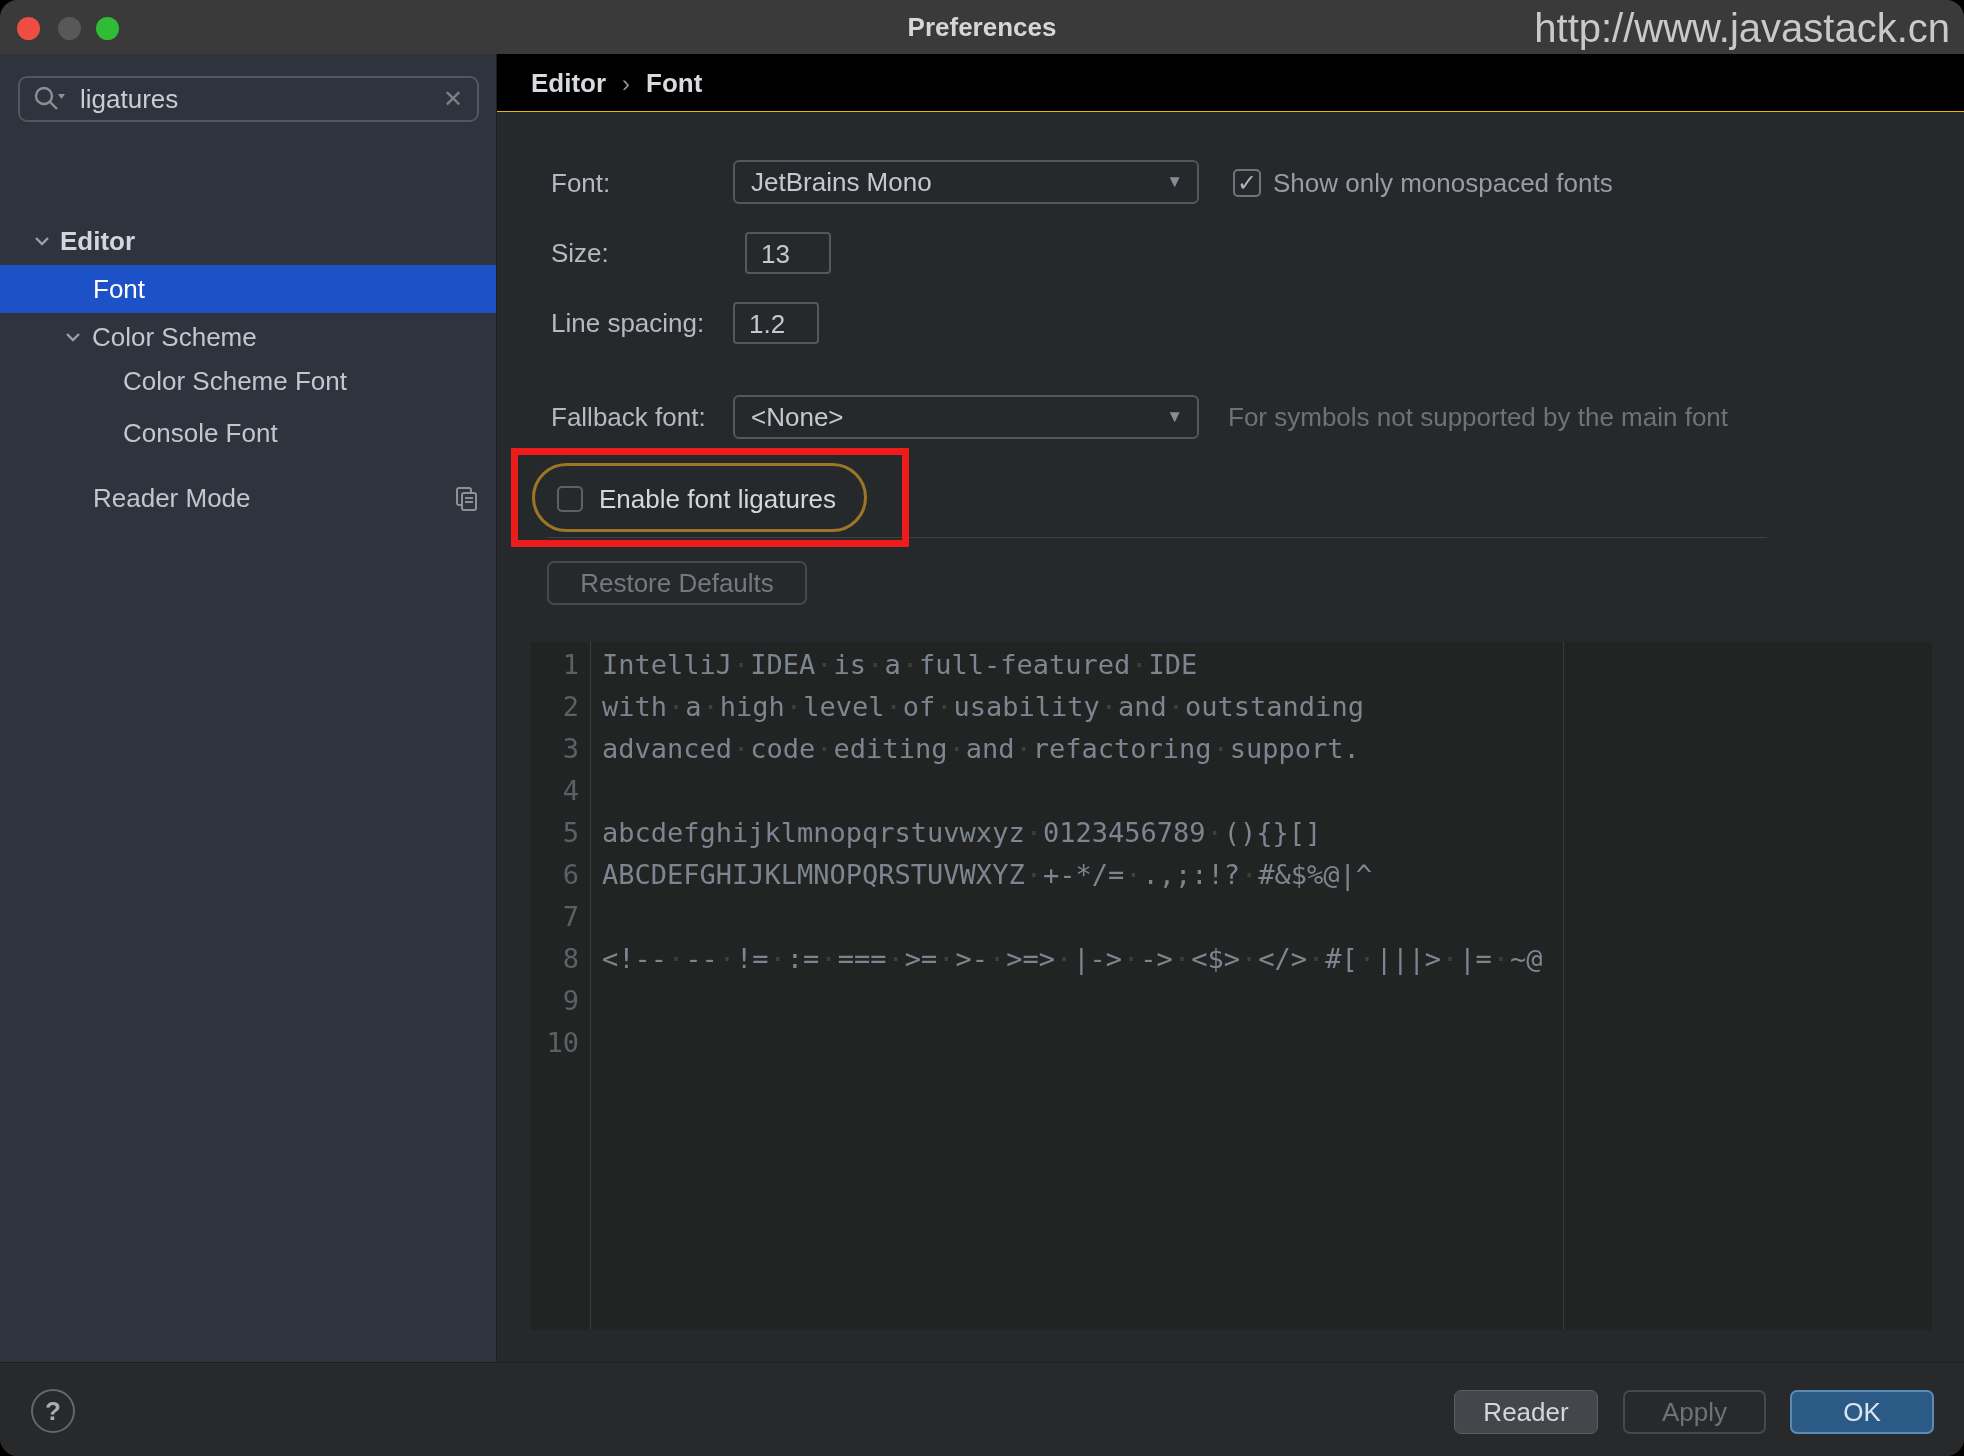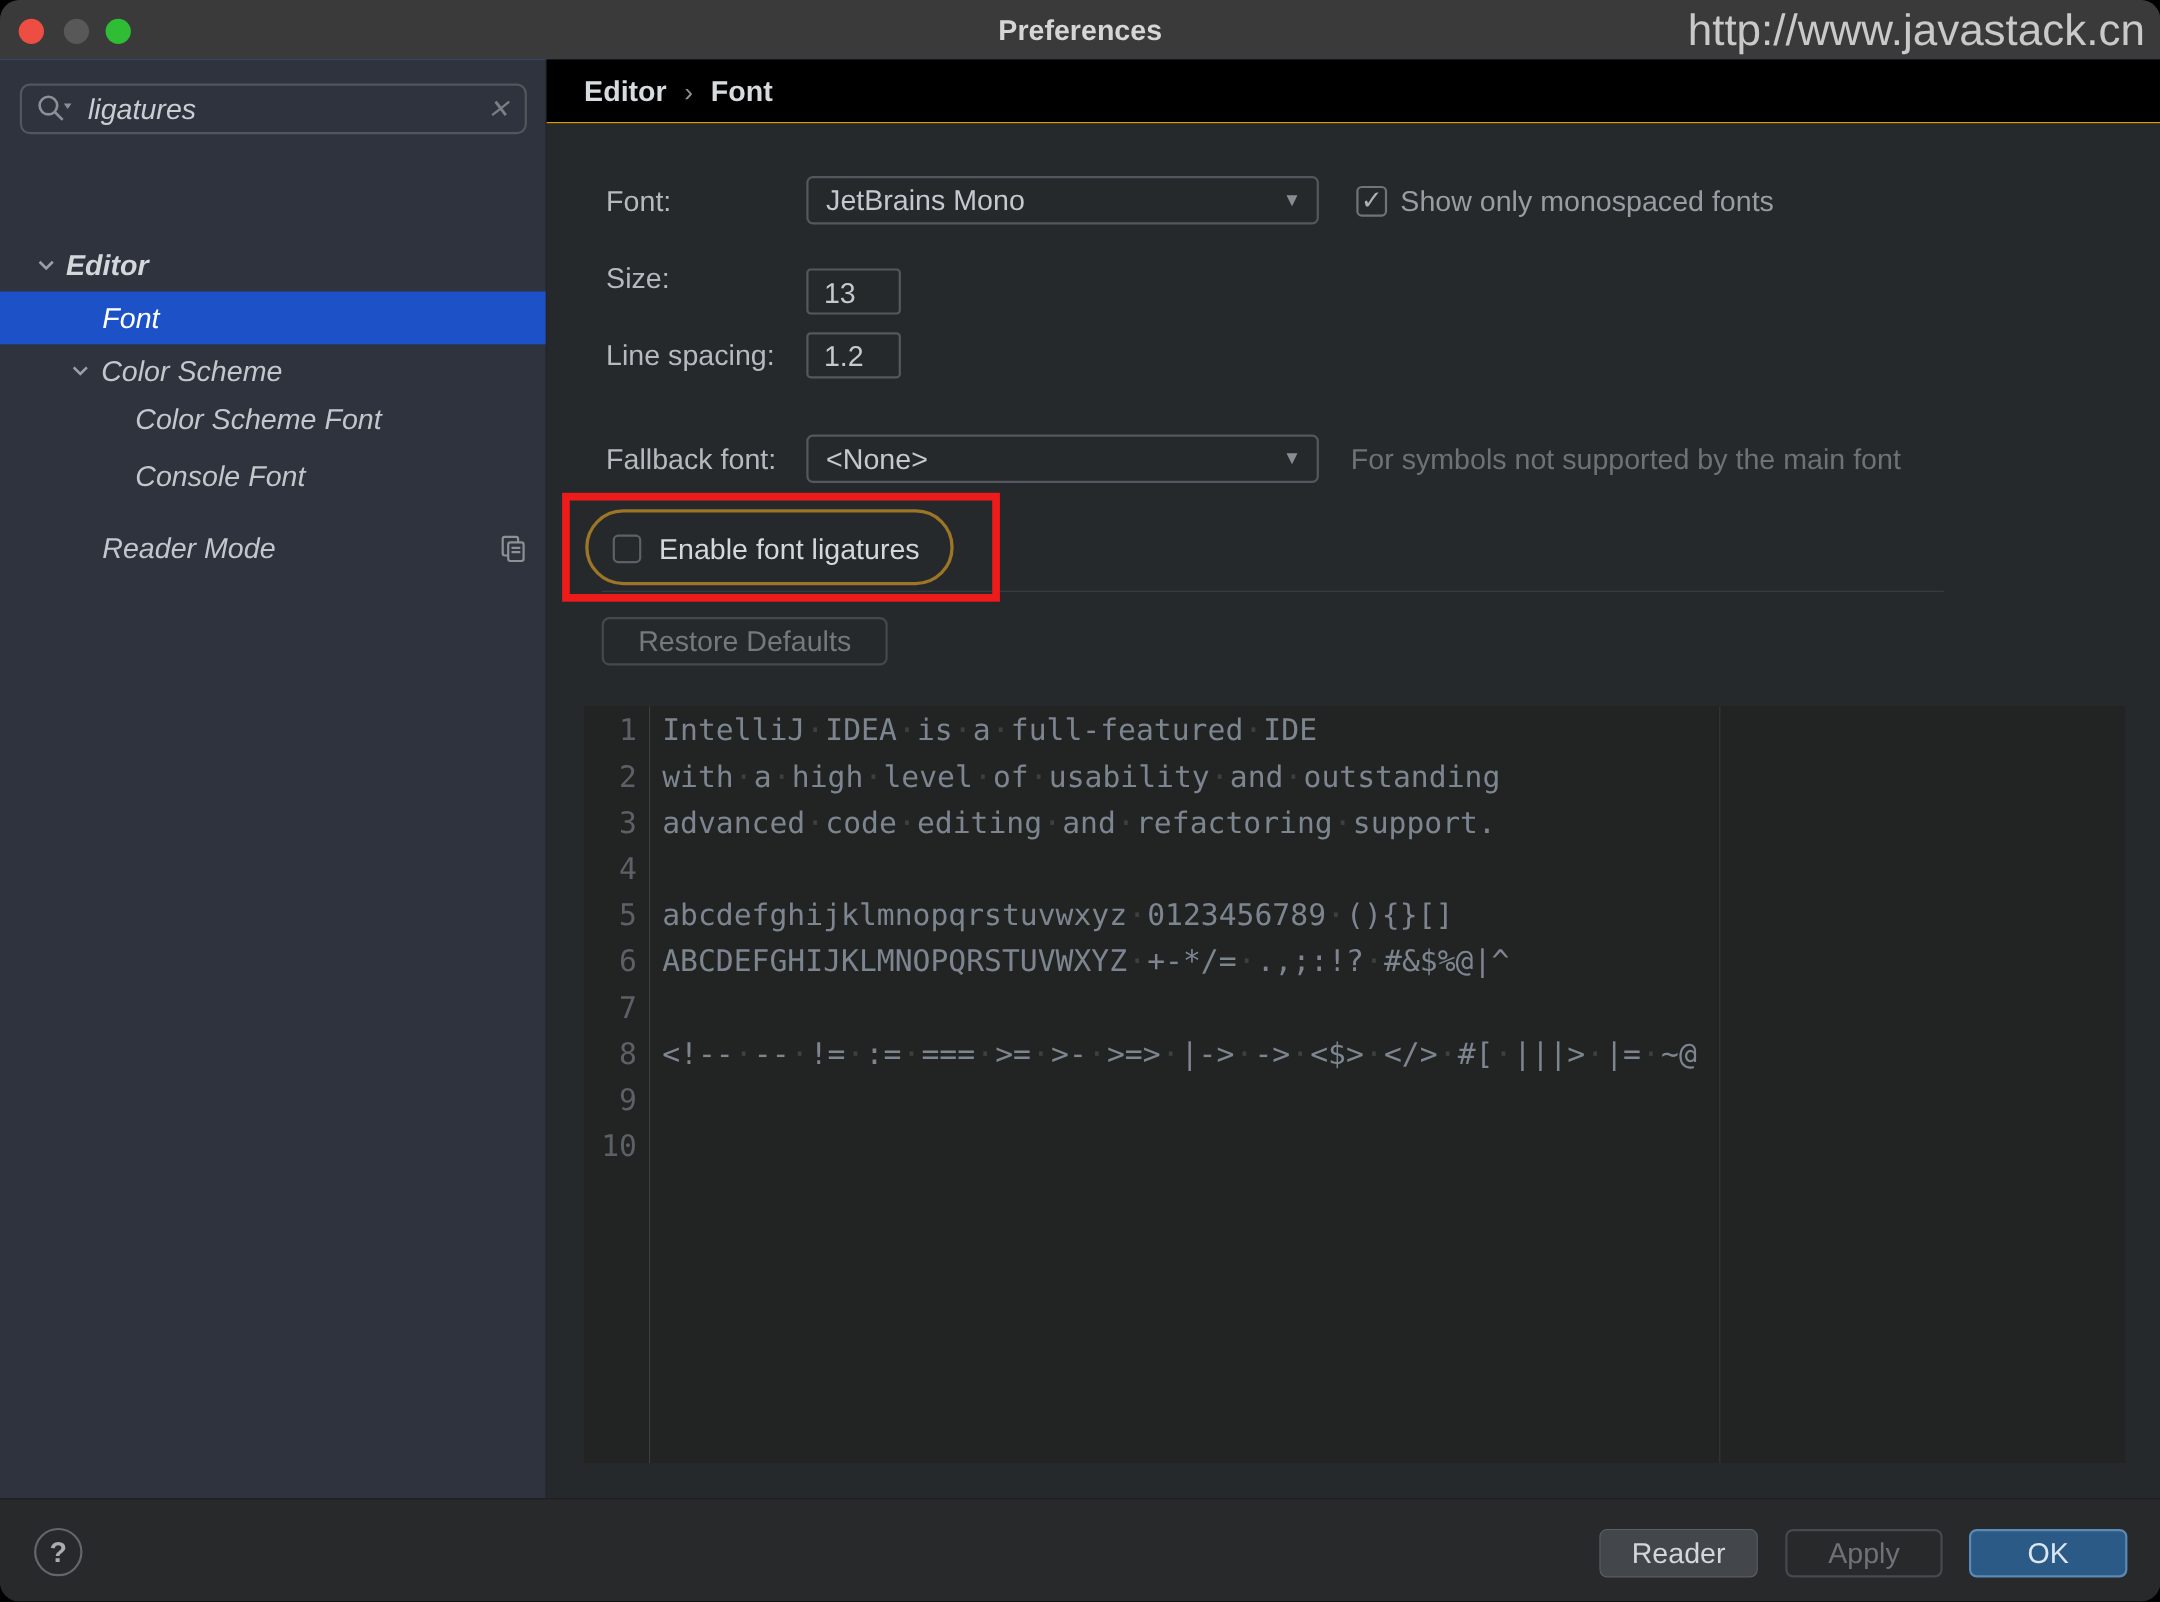--- a/index.html
+++ b/index.html
@@ -9,21 +9,21 @@
   
   .titlebar{position:absolute;left:0;top:0;width:100%;height:54px;background:#3a3a3a;border-bottom:1px solid #3b82f6;}
   .traffic{position:absolute;top:17px;width:23px;height:23px;border-radius:50%;}
   .t-red{left:17px;background:#ee4d43;}
   .t-gray{left:58px;background:#585858;}
   .t-green{left:96px;background:#2ebd35;}
   .win-title{position:absolute;left:0;right:0;top:0;height:54px;line-height:54px;text-align:center;color:#d6d6d6;font-size:26px;font-weight:bold;}
   .watermark{position:absolute;right:14px;top:0;height:54px;line-height:56px;color:#c9c9c9;font-size:40px;}
 
   
-  .sidebar{position:absolute;left:0;top:54px;width:497px;height:1308px;background:#2e333d;border-right:1px solid #1d1f23;box-sizing:border-box;font-style:italic;}
+  .sidebar{position:absolute;left:0;top:54px;width:497px;height:1308px;background:#2e333d;border-right:1px solid #1d1f23;box-sizing:border-box;}
   .searchbox{position:absolute;left:18px;top:22px;width:461px;height:46px;border:2px solid #53575d;border-radius:9px;box-sizing:border-box;display:flex;align-items:center;background:transparent;}
   .search-ic{margin-left:12px;display:flex;align-items:center;flex:0 0 auto;}
   .search-text{margin-left:14px;color:#c9ced4;font-size:26px;flex:1 1 auto;white-space:nowrap;overflow:hidden;}
   .search-clear{margin-right:14px;color:#7a7f86;font-size:24px;flex:0 0 auto;}
   .tree{position:absolute;left:0;top:76px;width:100%;}
   .trow{position:absolute;left:0;width:100%;height:48px;display:flex;align-items:center;color:#c3c7cc;font-size:26px;}
   .trow.selected{background:#1d51c7;color:#ffffff;}
   .trow .chev{position:absolute;display:flex;align-items:center;}
   .trow .lbl{position:absolute;white-space:nowrap;}
   .bold{font-weight:bold;color:#d3d7db;}
@@ -144,21 +144,21 @@
 
     <div class="flabel" style="left:54px;top:113px;">Font:</div>
     <div class="dropdown" style="left:236px;top:106px;">
       <span class="dd-text">JetBrains Mono</span>
       <span class="dd-arrow">▼</span>
     </div>
     <div class="checkbox checked" style="left:736px;top:115px;"></div>
     <div class="cb-label" style="left:776px;top:113px;">Show only monospaced fonts</div>
 
     <div class="flabel" style="left:54px;top:183px;">Size:</div>
-    <div class="numfield" style="left:236px;top:178px;margin-top:12px;">13</div>
+    <div class="numfield" style="left:248px;top:178px;">13</div>
 
     <div class="flabel" style="left:54px;top:253px;">Line spacing:</div>
     <div class="numfield" style="left:236px;top:248px;">1.2</div>
 
     <div class="flabel" style="left:54px;top:347px;">Fallback font:</div>
     <div class="dropdown" style="left:236px;top:341px;">
       <span class="dd-text">&lt;None&gt;</span>
       <span class="dd-arrow">▼</span>
     </div>
     <div class="hint" style="left:731px;top:347px;">For symbols not supported by the main font</div>

